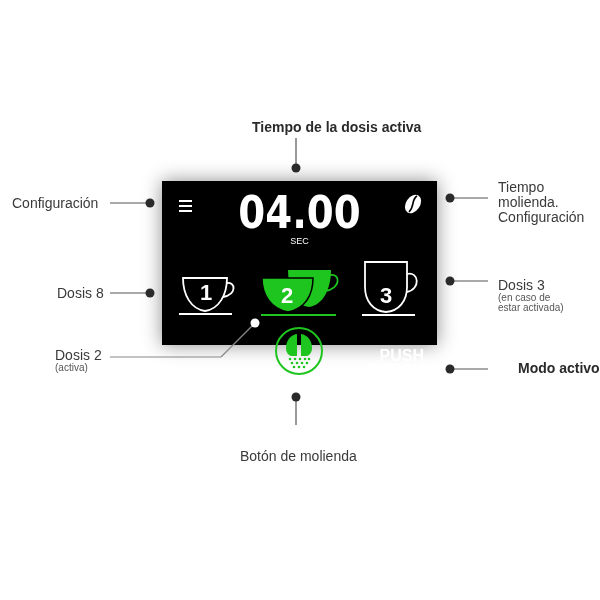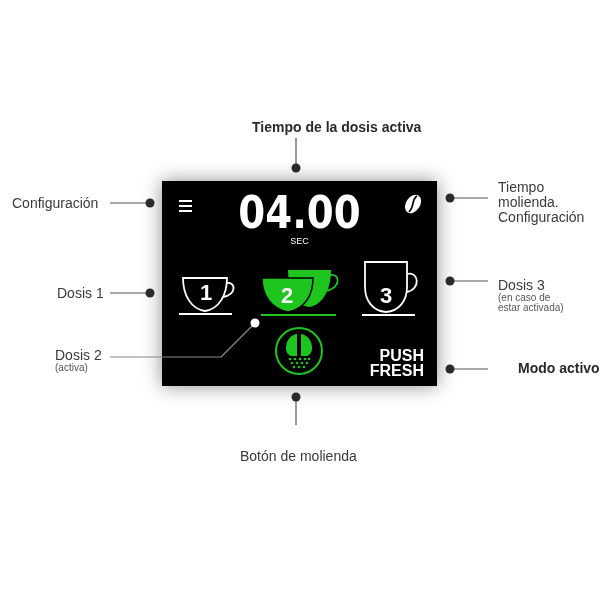--- a/index.html
+++ b/index.html
@@ -1,40 +1,40 @@
 <!DOCTYPE html>
 <html><head>
   <meta charset="utf-8">
   <style>
     html, body { margin: 0; padding: 0; background: #ffffff; }
     body { width: 600px; height: 600px; position: relative; overflow: hidden; font-family: "Liberation Sans", "DejaVu Sans", sans-serif; }
     .label { position: absolute; color: #3a3a3a; font-size: 14px; line-height: 15px; }
     .label.bold { font-weight: bold; color: #2a2a2a; margin-left: 34px; }
     .small { font-size: 10px; line-height: 10px; color: #555; display: block; }
     .screen {
-      position: absolute; left: 162px; top: 181px; width: 275px; height: 205px;
+      position: absolute; left: 162px; top: 181px; width: 275px; height: 164px;
       background: #000; box-shadow: 0 0 18px rgba(0,0,0,0.45);
     }
     .time { position: absolute; left: 0; width: 100%; top: 6px; text-align: center; color: #fff;
       font-family: "DejaVu Sans", sans-serif; font-weight: bold; font-size: 44px; letter-spacing: 0px; transform: scaleX(0.88); }
     .unit { position: absolute; left: 0; width: 100%; top: 55px; text-align: center; color: #fff; font-weight: normal; font-size: 9px; }
     .mode { position: absolute; right: 13px; top: 167px; text-align: right; color: #fff; font-weight: bold; font-size: 16px; line-height: 15px; }
     svg.overlay { position: absolute; left: 0; top: 0; }
   </style>
 </head>
 <body>
 
 <div class="label bold" style="left:218px; top:120px; font-size:14px;">Tiempo de la dosis activa</div>
 <div class="label" style="left:12px; top:196px;">Configuración</div>
 <div class="label" style="left:498px; top:180px;">
   <span style="display:block">Tiempo</span>
   <span style="display:block">molienda.</span>
   <span style="display:block">Configuración</span>
 </div>
-<div class="label" style="left:57px; top:286px;">Dosis 1</div>
+<div class="label" style="left:57px; top:286px;">Dosis 8</div>
 <div class="label" style="left:55px; top:348px; text-align:left; width:50px;">
   <span style="display:block">Dosis 2</span>
   <span class="small">(activa)</span>
 </div>
 <div class="label" style="left:498px; top:278px;">
   <span style="display:block">Dosis 3</span>
   <span class="small">(en caso de</span>
   <span class="small">estar activada)</span>
 </div>
 <div class="label bold" style="left:484px; top:361px;">Modo activo</div>

